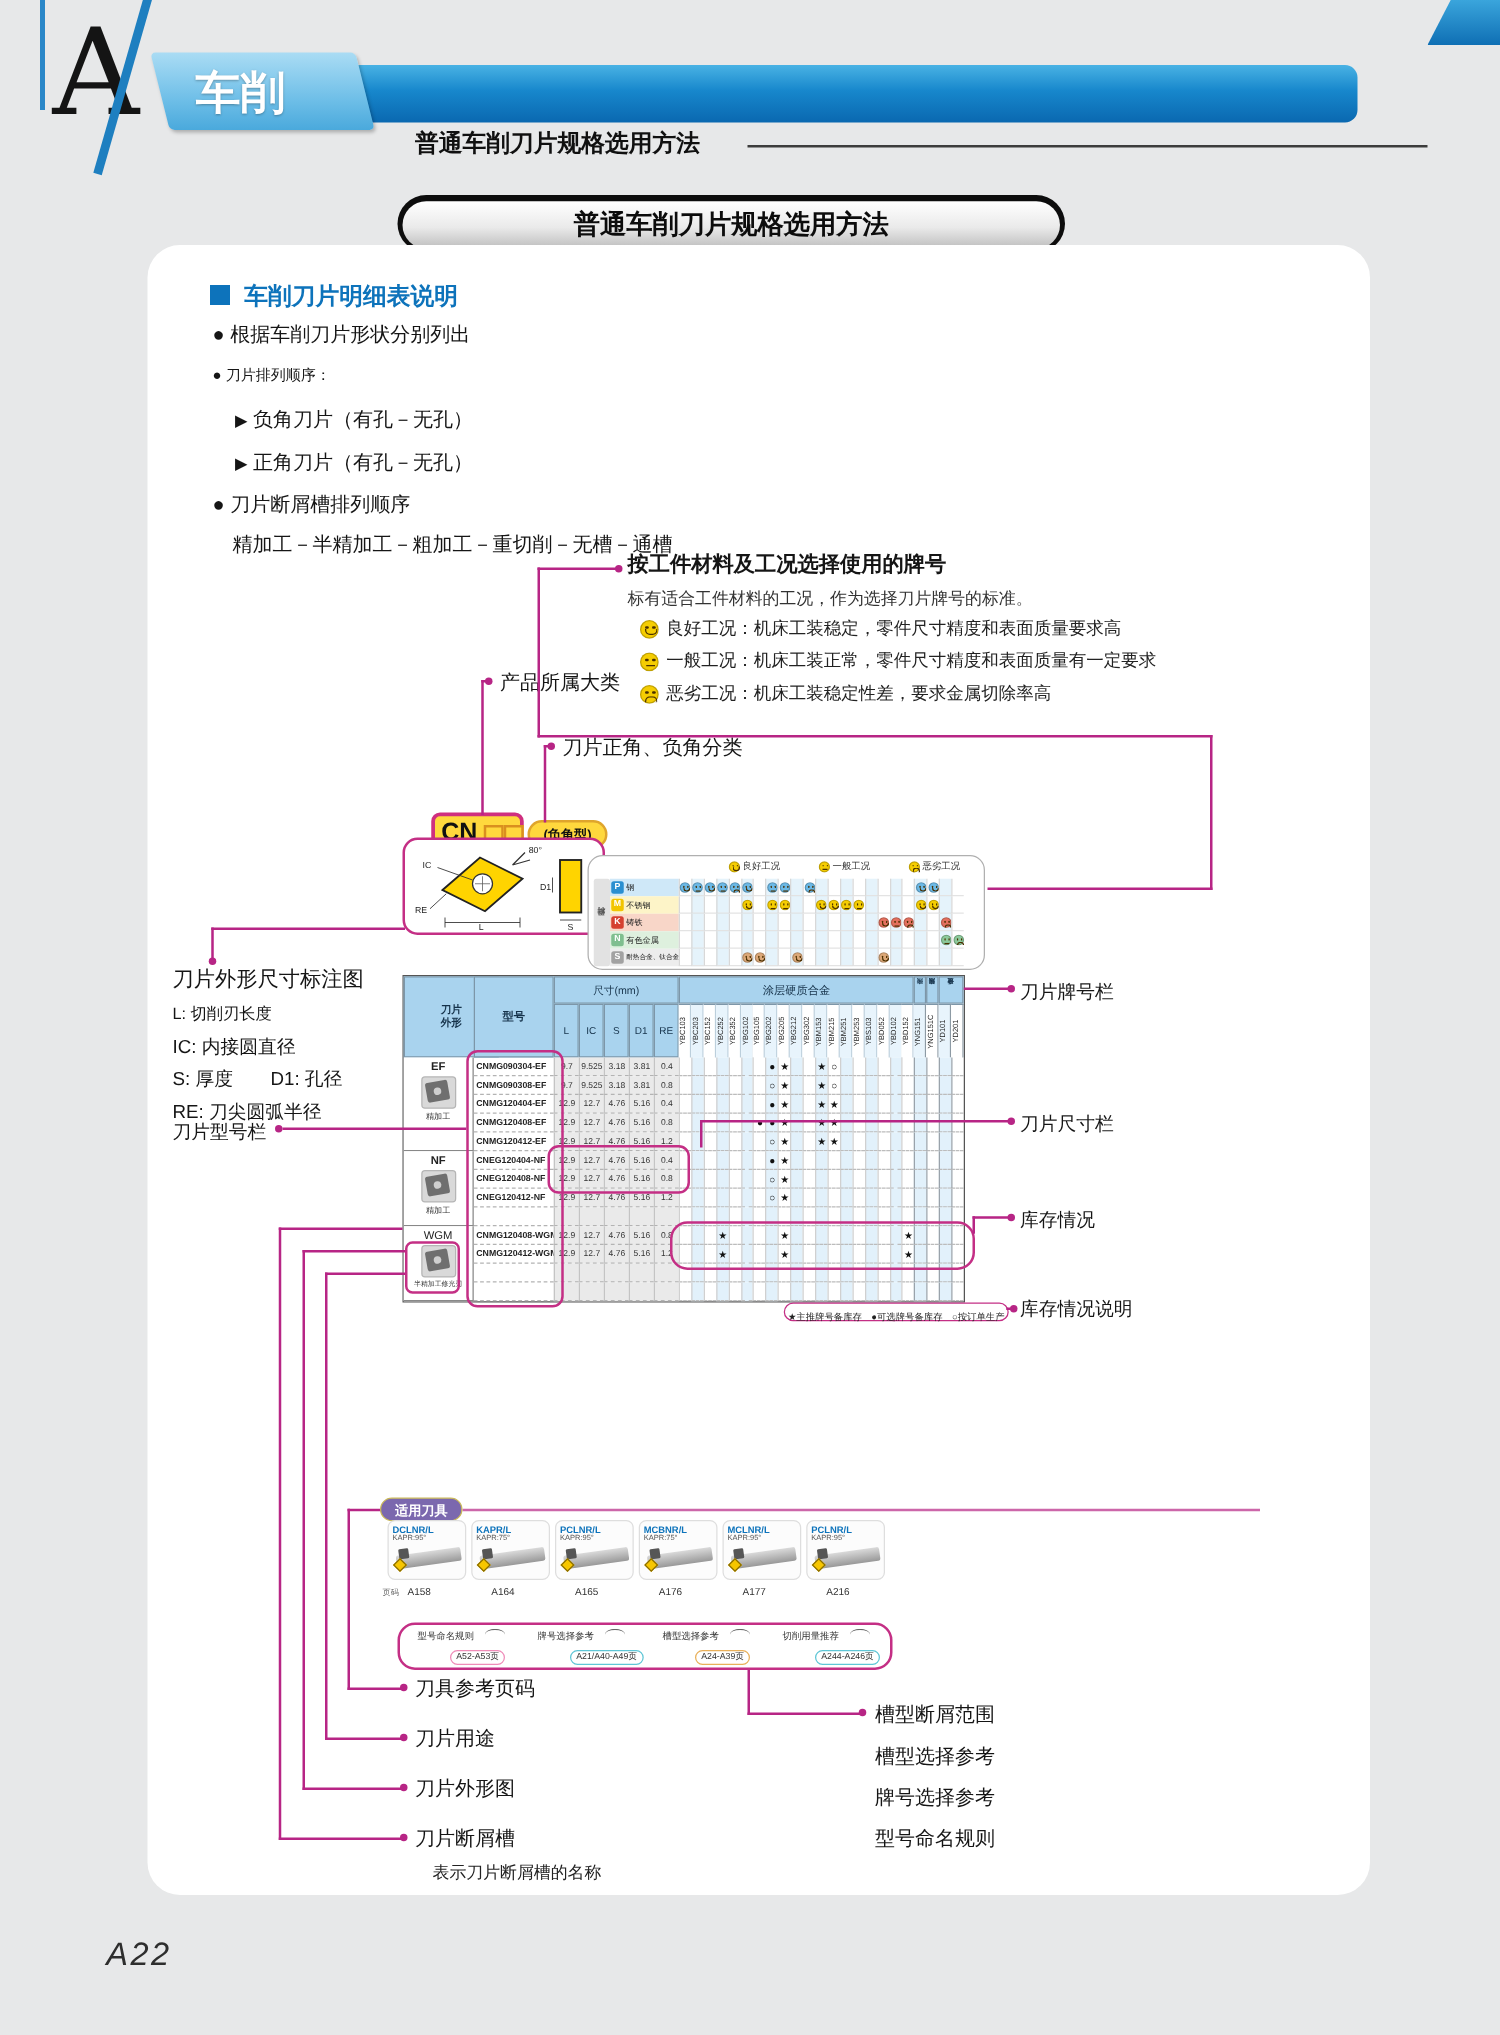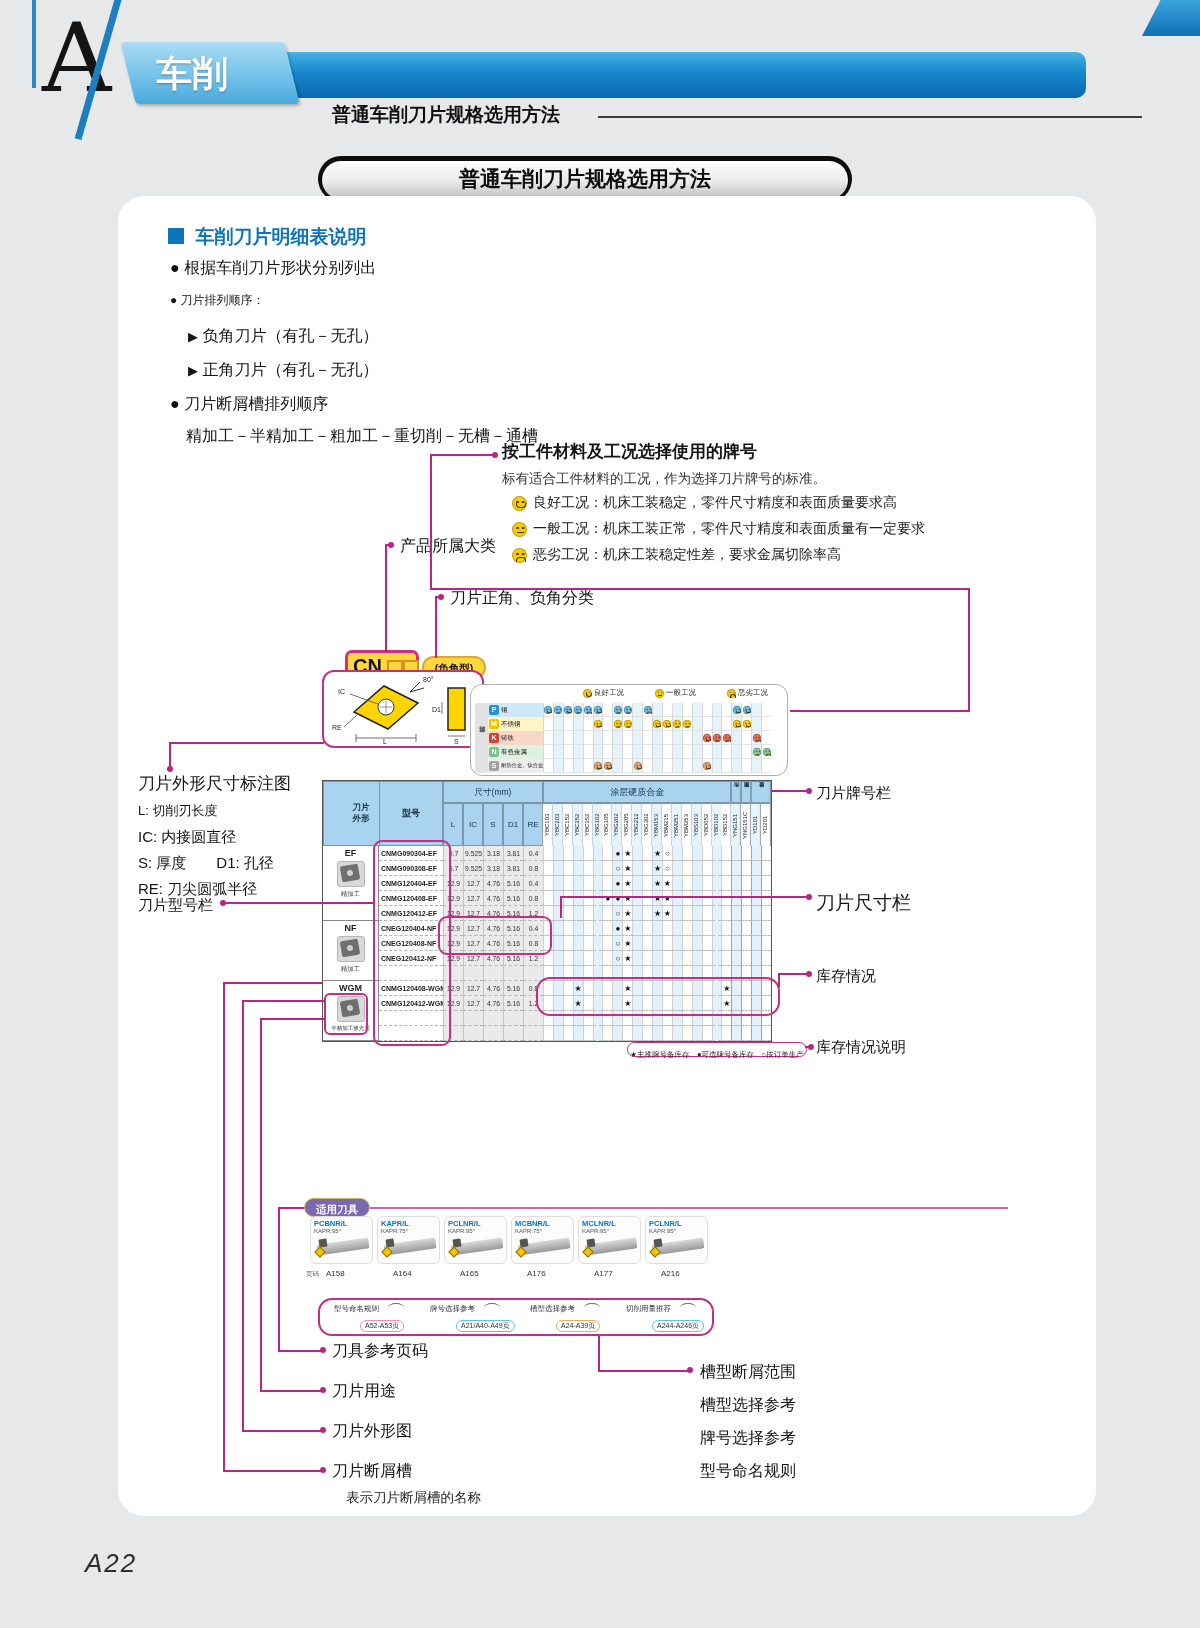--- a/index.html
+++ b/index.html
@@ -647,21 +647,21 @@
       <div style="position: absolute; left: 358.783px; top: 185px; width: 9.91304px; height: 15px; box-sizing: border-box; border-left: 1px solid rgb(208, 208, 208); border-bottom: 1px dashed rgb(188, 188, 188); text-align: center; font-size: 8px; line-height: 15px; color: rgb(17, 17, 17);"></div>
       <div style="position: absolute; left: 368.696px; top: 185px; width: 9.91304px; height: 15px; box-sizing: border-box; border-left: 1px solid rgb(208, 208, 208); border-bottom: 1px dashed rgb(188, 188, 188); text-align: center; font-size: 8px; line-height: 15px; color: rgb(17, 17, 17); background: rgb(226, 241, 251);"></div>
       <div style="position: absolute; left: 378.609px; top: 185px; width: 9.91304px; height: 15px; box-sizing: border-box; border-left: 1px solid rgb(208, 208, 208); border-bottom: 1px dashed rgb(188, 188, 188); text-align: center; font-size: 8px; line-height: 15px; color: rgb(17, 17, 17);"></div>
       <div style="position: absolute; left: 388.522px; top: 185px; width: 9.91304px; height: 15px; box-sizing: border-box; border-left: 1px solid rgb(208, 208, 208); border-bottom: 1px dashed rgb(188, 188, 188); text-align: center; font-size: 8px; line-height: 15px; color: rgb(17, 17, 17); background: rgb(226, 241, 251);"></div>
       <div style="position: absolute; left: 398.435px; top: 185px; width: 9.91304px; height: 15px; box-sizing: border-box; border-left: 1px solid rgb(208, 208, 208); border-bottom: 1px dashed rgb(188, 188, 188); text-align: center; font-size: 8px; line-height: 15px; color: rgb(17, 17, 17);"></div>
       <div style="position: absolute; left: 408.348px; top: 185px; width: 9.91304px; height: 15px; box-sizing: border-box; border-left: 1px solid rgb(154, 163, 171); border-bottom: 1px dashed rgb(188, 188, 188); text-align: center; font-size: 8px; line-height: 15px; color: rgb(17, 17, 17); background: rgb(226, 241, 251);"></div>
       <div style="position: absolute; left: 418.261px; top: 185px; width: 9.91304px; height: 15px; box-sizing: border-box; border-left: 1px solid rgb(154, 163, 171); border-bottom: 1px dashed rgb(188, 188, 188); text-align: center; font-size: 8px; line-height: 15px; color: rgb(17, 17, 17);"></div>
       <div style="position: absolute; left: 428.174px; top: 185px; width: 9.91304px; height: 15px; box-sizing: border-box; border-left: 1px solid rgb(154, 163, 171); border-bottom: 1px dashed rgb(188, 188, 188); text-align: center; font-size: 8px; line-height: 15px; color: rgb(17, 17, 17); background: rgb(226, 241, 251);"></div>
       <div style="position: absolute; left: 438.087px; top: 185px; width: 9.91304px; height: 15px; box-sizing: border-box; border-left: 1px solid rgb(154, 163, 171); border-bottom: 1px dashed rgb(188, 188, 188); text-align: center; font-size: 8px; line-height: 15px; color: rgb(17, 17, 17);"></div>
       <div style="position: absolute; left: 0px; top: 200px; width: 56px; height: 60px; box-sizing: border-box; border-right: 1px solid rgb(136, 136, 136); border-bottom: 1px solid rgb(136, 136, 136); background: rgb(255, 255, 255); text-align: center;">
-        <div style="font-size: 9px; font-weight: bold; margin-top: 2px; color: rgb(34, 34, 34);">WGM</div>
+        <div style="font-size: 9px; font-weight: normal; margin-top: 2px; color: rgb(34, 34, 34);">WGM</div>
         <div style="position: relative; width: 26px; height: 24px; margin: 3px auto 0px; background: rgb(217, 217, 217); border: 1px solid rgb(181, 181, 181); border-radius: 3px;">
           <div style="position: absolute; left: 3px; top: 3px; width: 18px; height: 16px; background: rgb(111, 111, 111); border-radius: 2px; transform: rotate(-10deg);">
             <div style="position: absolute; left: 6px; top: 5px; width: 6px; height: 6px; border-radius: 50%; background: rgb(207, 207, 207);"></div>
           </div>
         </div>
         <div style="font-size: 5.5px; color: rgb(51, 51, 51); margin-top: 3px; line-height: 1.3;">半精加工修光刃</div>
       </div>
       <div style="position: absolute; left: 56px; top: 200px; width: 64px; height: 15px; box-sizing: border-box; border-bottom: 1px dashed rgb(179, 179, 179); font-size: 7px; font-weight: bold; color: rgb(34, 34, 34); line-height: 15px; padding-left: 2px; white-space: nowrap; overflow: hidden;">CNMG120408-WGM</div>
       <div style="position: absolute; left: 120px; top: 200px; width: 20px; height: 15px; box-sizing: border-box; border-left: 1px solid rgb(196, 196, 196); border-bottom: 1px dashed rgb(179, 179, 179); background: rgb(234, 234, 234); font-size: 6.8px; color: rgb(51, 51, 51); text-align: center; line-height: 15px;">12.9</div>
       <div style="position: absolute; left: 140px; top: 200px; width: 20px; height: 15px; box-sizing: border-box; border-left: 1px solid rgb(196, 196, 196); border-bottom: 1px dashed rgb(179, 179, 179); background: rgb(234, 234, 234); font-size: 6.8px; color: rgb(51, 51, 51); text-align: center; line-height: 15px;">12.7</div>
@@ -790,21 +790,21 @@
   </div>
 
   <div class="lbl" style="left:138px;top:772px;font-size:17px">刀片外形尺寸标注图</div>
   <div class="lbl" style="left:138px;top:802px;font-size:13px">L: 切削刃长度</div>
   <div class="lbl" style="left:138px;top:828px;font-size:15px">IC: 内接圆直径</div>
   <div class="lbl" style="left:138px;top:854px;font-size:15px">S: 厚度　　D1: 孔径</div>
   <div class="lbl" style="left:138px;top:880px;font-size:15px">RE: 刀尖圆弧半径</div>
   <div class="lbl" style="left:138px;top:896px;font-size:15px">刀片型号栏</div>
 
   <div class="lbl" style="left:816px;top:784px;font-size:15px">刀片牌号栏</div>
-  <div class="lbl" style="left:816px;top:890px;font-size:19px">刀片尺寸栏</div>
+  <div class="lbl" style="left:816px;top:890px;font-size:15px">刀片尺寸栏</div>
   <div class="lbl" style="left:816px;top:967px;font-size:15px">库存情况</div>
   <div class="lbl" style="left:816px;top:1038px;font-size:15px">库存情况说明</div>
 
   <div class="dot" style="left:388px;top:542px"></div>
   <div class="ln" style="left:385px;top:544px;width:6px;height:2px"></div>
   <div class="ln" style="left:385px;top:544px;width:2px;height:108px"></div>
 
   <div class="dot" style="left:438px;top:594px"></div>
   <div class="ln" style="left:435px;top:596px;width:6px;height:2px"></div>
   <div class="ln" style="left:435px;top:596px;width:2px;height:62px"></div>
@@ -859,21 +859,21 @@
   <div class="ln" style="left:598px;top:1336px;width:2px;height:36px"></div>
   <div class="ln" style="left:598px;top:1370px;width:90px;height:2px"></div>
   <div class="dot" style="left:687px;top:1367px"></div>
 
   <div class="abs" style="left:304px;top:1198px;width:66px;height:19px;background:#7b68ae;border:1.5px solid #c9b85a;border-radius:10px;box-sizing:border-box;text-align:center">
     <span style="font-size:10.5px;font-weight:bold;color:#fff;line-height:16px">适用刀具</span>
   </div>
   <div class="lbl" style="left:306px;top:1270px;font-size:6.5px;color:#666">页码</div>
   <div class="abs" id="toolcards" style="left:0;top:0">
       <div style="position: absolute; left: 310px; top: 1216px; width: 63px; height: 48px; background: rgb(252, 252, 252); border: 1px solid rgb(222, 222, 222); border-radius: 6px; box-sizing: border-box; overflow: hidden;">
-        <div style="font-size: 7.5px; font-weight: bold; color: rgb(13, 115, 187); padding: 2px 0px 0px 3px; white-space: nowrap;">PCBNR/L</div>
+        <div style="font-size: 7.5px; font-weight: bold; color: rgb(13, 115, 187); padding: 2px 0px 0px 3px; white-space: nowrap;">DCLNR/L</div>
         <div style="font-size: 6px; color: rgb(85, 85, 85); padding-left: 3px;">KAPR:95°</div>
         <div style="position: absolute; left: 2px; top: 16px; width: 59px; height: 30px;">
           <div style="position: absolute; left: 4px; top: 8px; width: 52px; height: 11px; border-radius: 2px; background: linear-gradient(rgb(218, 218, 218), rgb(152, 152, 152)); transform: rotate(-8deg);"></div>
           <div style="position: absolute; left: 6px; top: 6px; width: 8px; height: 8px; background: rgb(86, 86, 86); border-radius: 1px; transform: rotate(-8deg);"></div>
           <div style="position: absolute; left: 3px; top: 15px; width: 6px; height: 6px; background: rgb(247, 198, 0); border: 1px solid rgb(138, 109, 0); transform: rotate(45deg);"></div>
         </div>
       </div>
       <div style="position: absolute; left: 326px; top: 1269px; font-size: 8px; color: rgb(51, 51, 51);">A158</div>
       <div style="position: absolute; left: 377px; top: 1216px; width: 63px; height: 48px; background: rgb(252, 252, 252); border: 1px solid rgb(222, 222, 222); border-radius: 6px; box-sizing: border-box; overflow: hidden;">
         <div style="font-size: 7.5px; font-weight: bold; color: rgb(13, 115, 187); padding: 2px 0px 0px 3px; white-space: nowrap;">KAPR/L</div>

